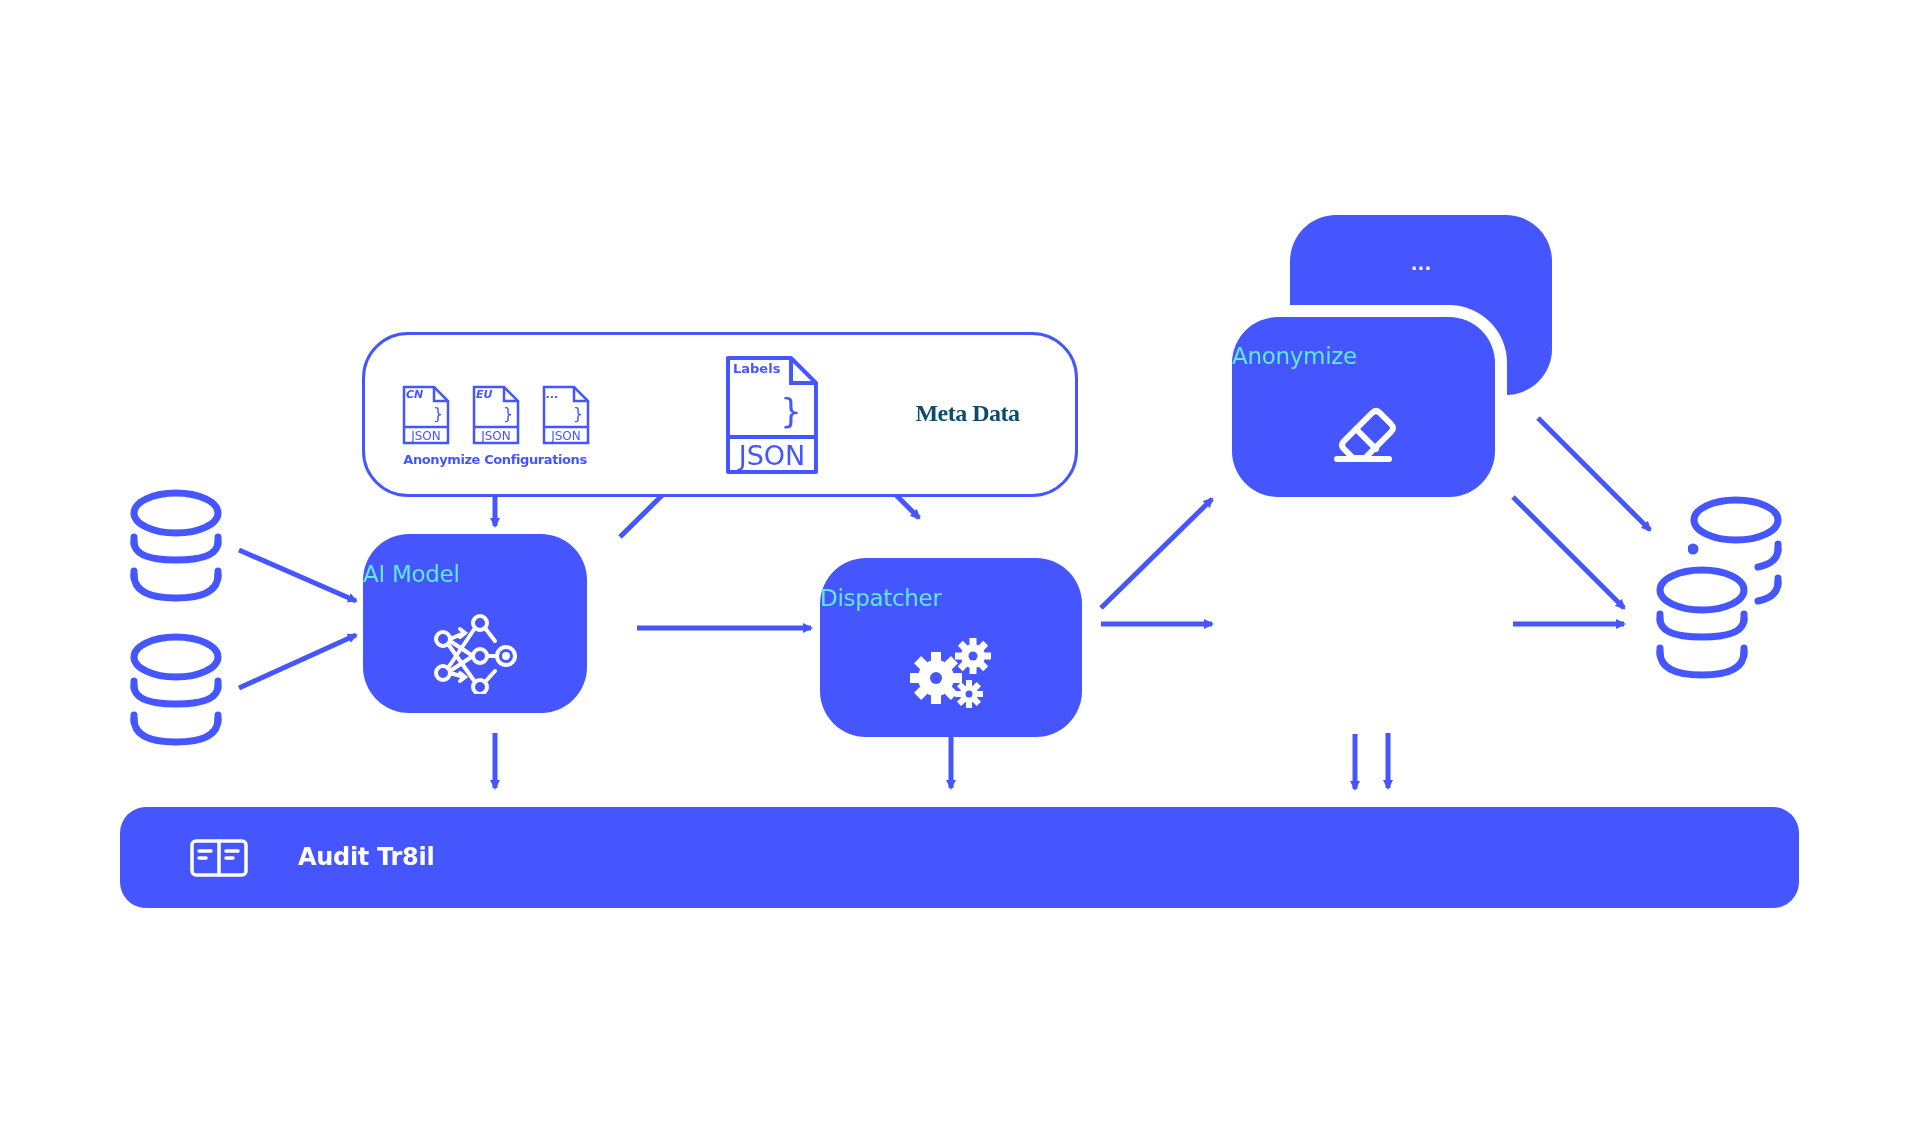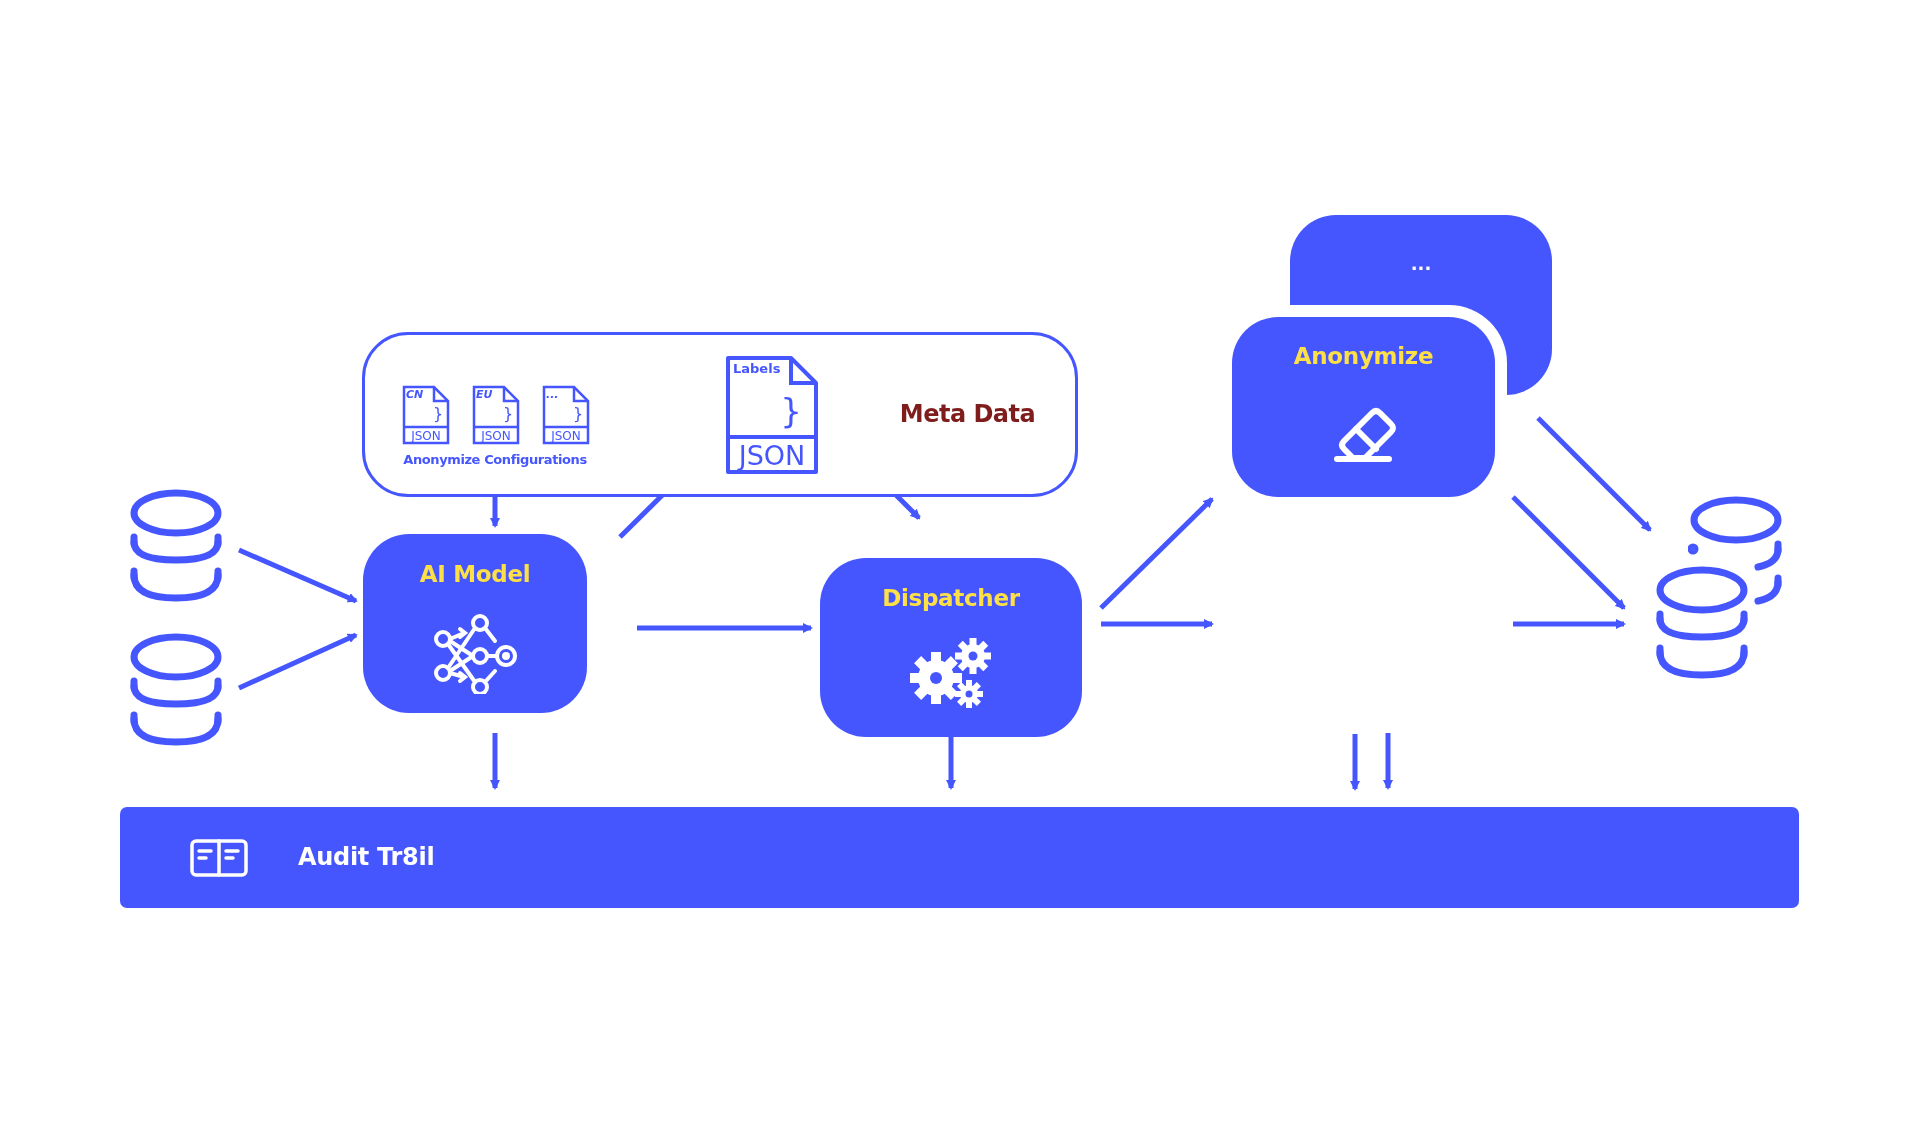--- a/index.html
+++ b/index.html
@@ -1,29 +1,29 @@
 <!DOCTYPE html>
 <html><head>
 <meta charset="utf-8">
 <style>
   html, body { margin: 0; padding: 0; background: #ffffff; }
   #canvas { position: relative; width: 1920px; height: 1124px; background: #ffffff; overflow: hidden; font-family: "DejaVu Sans", sans-serif; }
   .node { position: absolute; background: #4556FF; border-radius: 46px; color: #fff; box-sizing: border-box; }
-  .node-title { position: absolute; left: 0; right: 0; text-align: center; font-weight: bold; font-size: 23px; color: #fde047; letter-spacing: -0.3px; }
+  .node-title { position: absolute; left: 0; right: 0; text-align: left; font-weight: normal; font-size: 23px; color: #5eead4; letter-spacing: -0.3px; }
   .node-icon { position: absolute; left: 50%; transform: translateX(-50%); }
   #meta-box { position: absolute; left: 362px; top: 332px; width: 716px; height: 165px; border: 3px solid #4556FF; border-radius: 46px; box-sizing: border-box; background: #fff; }
   .cfg-doc { position: absolute; top: 385px; width: 48px; height: 60px; }
   .cfg-doc .tag { position: absolute; left: 4px; top: 3px; font-size: 11px; font-weight: bold; color: #4556FF; font-style: italic; }
   .cfg-doc .ftype { position: absolute; left: 2px; right: 2px; bottom: 2px; text-align: center; font-size: 12px; color: #4556FF; }
   #cfg-caption { position: absolute; left: 395px; top: 452px; width: 200px; text-align: center; font-size: 13px; font-weight: bold; color: #4556FF; letter-spacing: -0.4px; white-space: nowrap; }
   #labels-doc { position: absolute; left: 725px; top: 355px; width: 94px; height: 120px; }
   #labels-doc .tag { position: absolute; left: 8px; top: 6px; font-size: 13px; font-weight: bold; color: #4556FF; text-align: right; }
   #labels-doc .ftype { position: absolute; left: 4px; right: 4px; bottom: 4px; text-align: center; font-size: 27px; color: #4556FF; }
-  #meta-title { position: absolute; left: 880px; top: 400px; width: 175px; text-align: center; font-size: 24px; font-weight: bold; color: #7f1d1d; letter-spacing: -0.5px; }
-  #audit-bar { position: absolute; left: 120px; top: 807px; width: 1679px; height: 101px; background: #4556FF; border-radius: 7px; }
+  #meta-title { position: absolute; left: 880px; top: 400px; width: 175px; text-align: center; font-size: 24px; font-weight: bold; color: #0c4a6e; letter-spacing: -0.5px; font-family: Liberation Serif, serif; }
+  #audit-bar { position: absolute; left: 120px; top: 807px; width: 1679px; height: 101px; background: #4556FF; border-radius: 26px; }
   #audit-label { position: absolute; left: 178px; top: 36px; font-size: 24px; font-weight: bold; color: #fff; letter-spacing: -0.3px; }
   #audit-icon { position: absolute; left: 70px; top: 32px; }
   #arrows { position: absolute; left: 0; top: 0; }
   .db { position: absolute; }
   #back-card-label { position: absolute; left: 0; right: 0; top: 38px; text-align: center; font-weight: bold; font-size: 18px; color: #fff; }
 </style>
 </head>
 <body>
 
 <div id="canvas">

